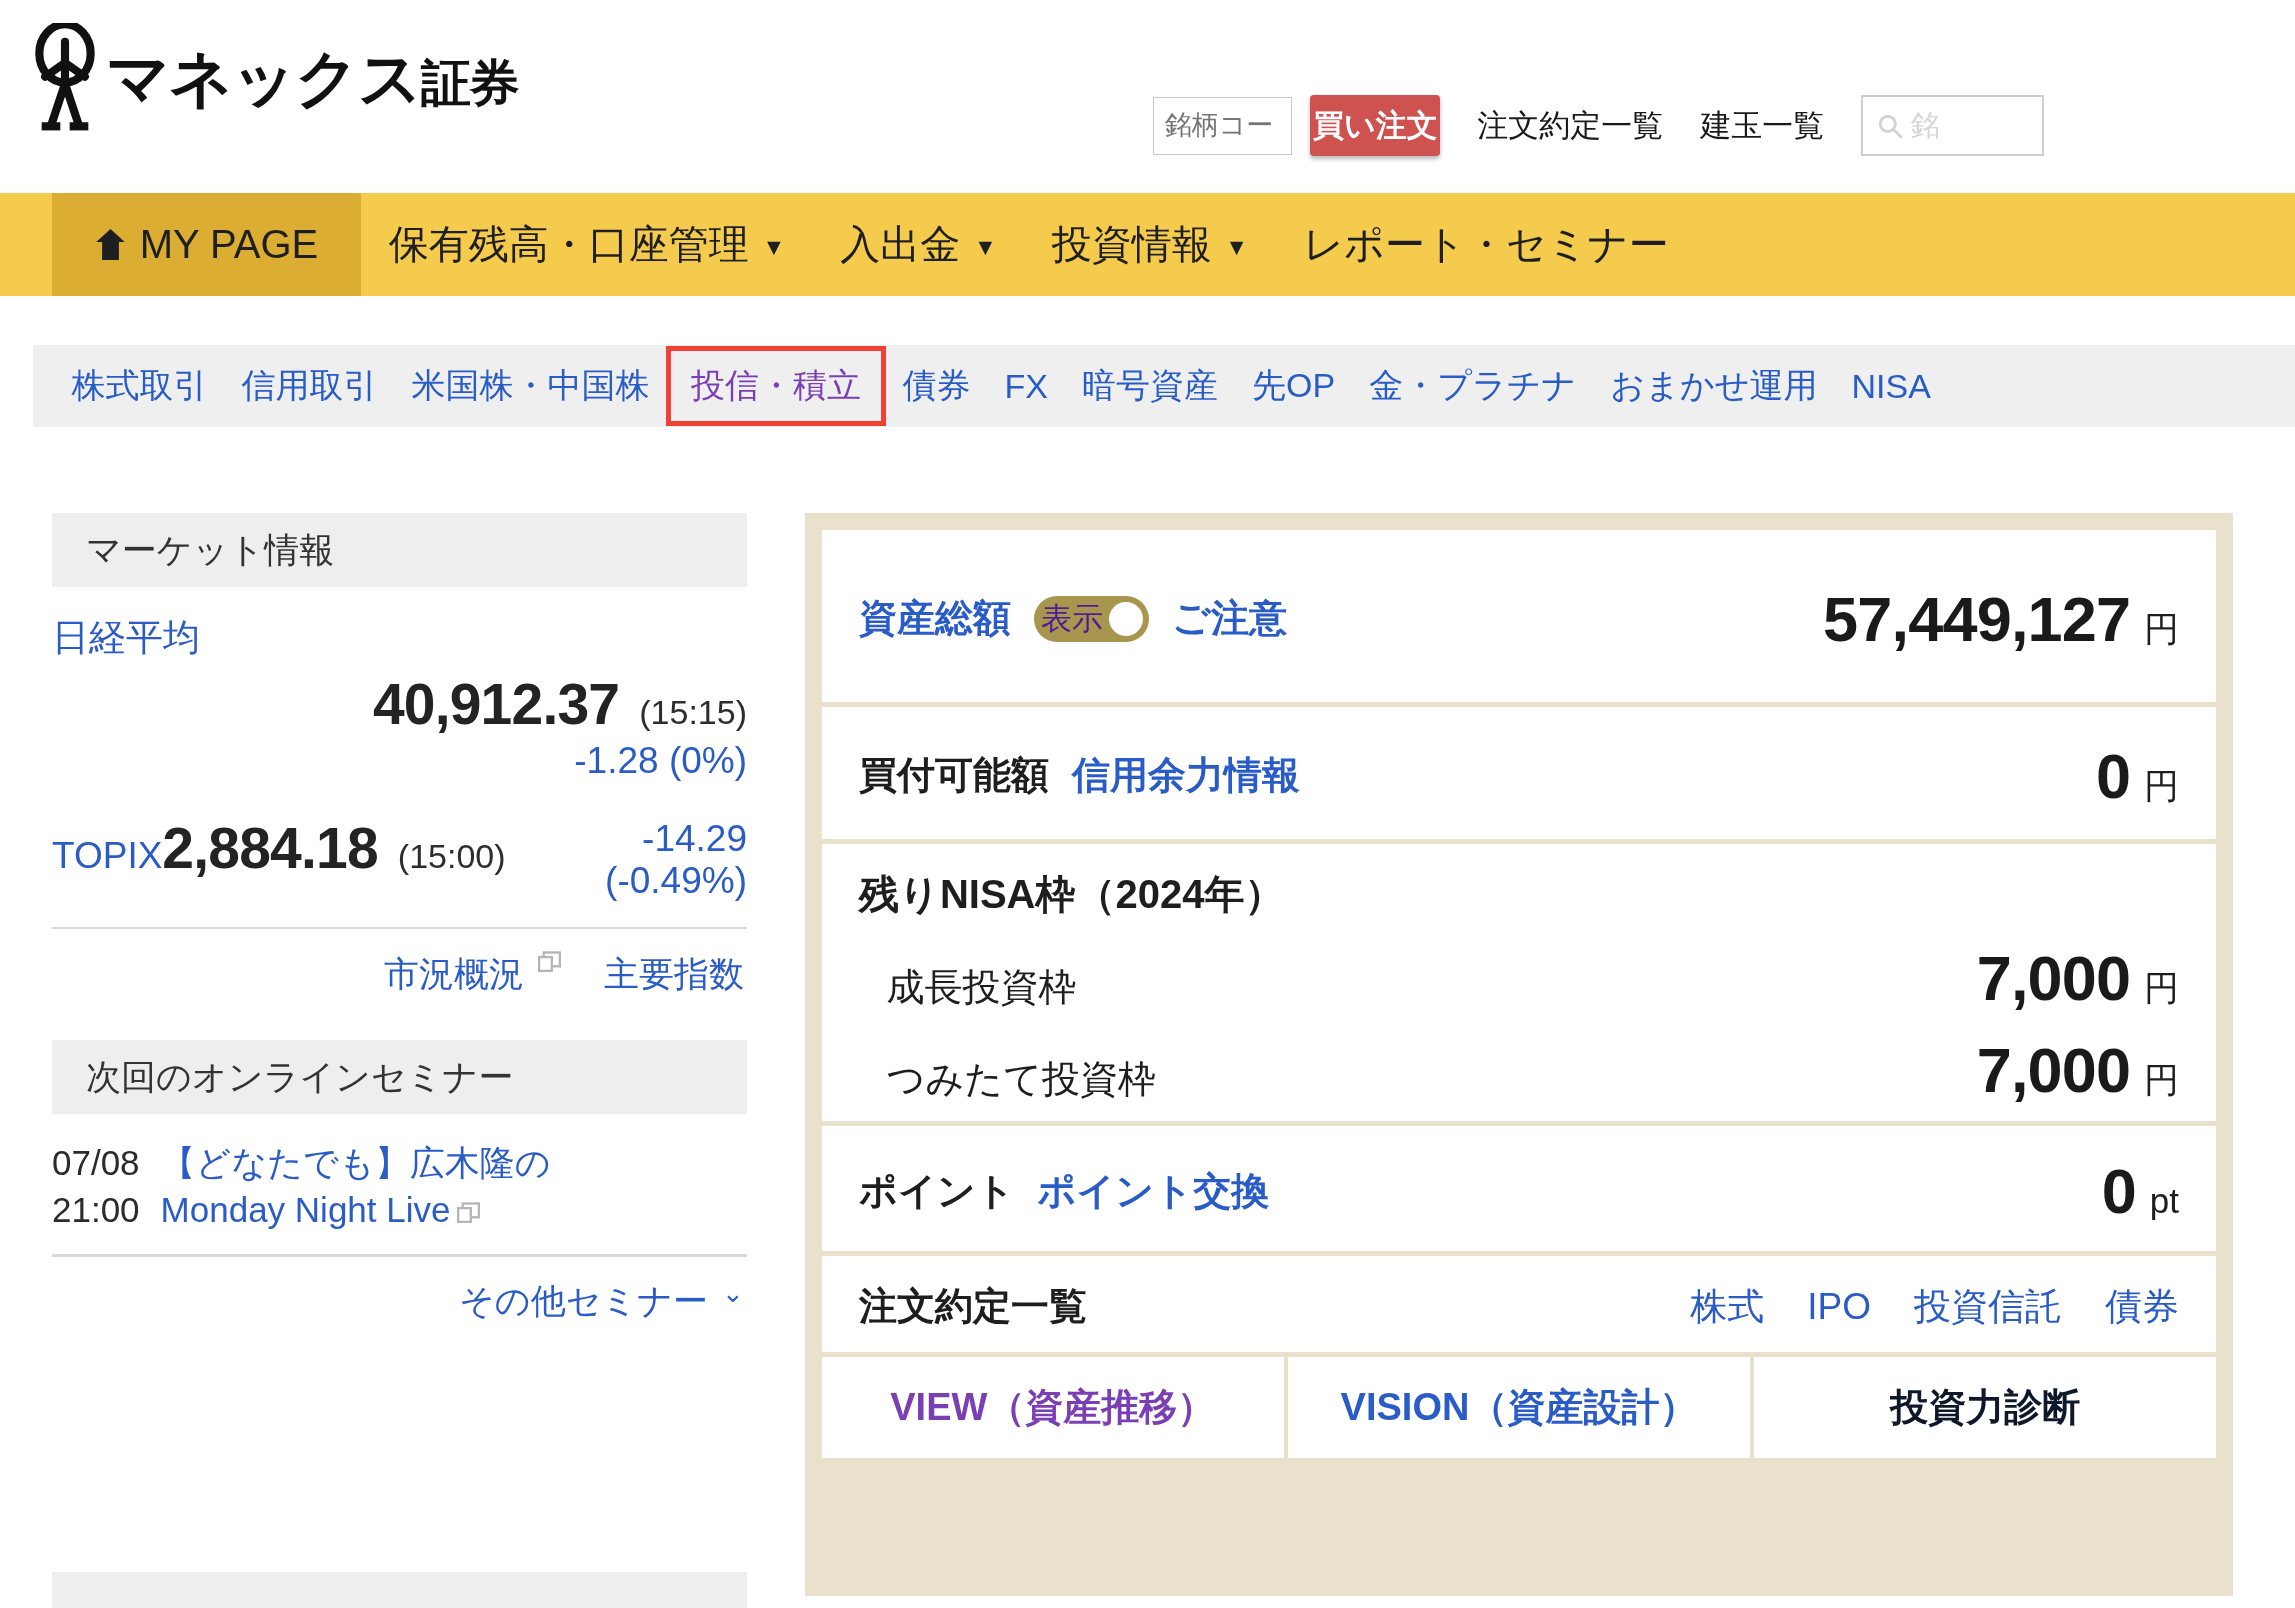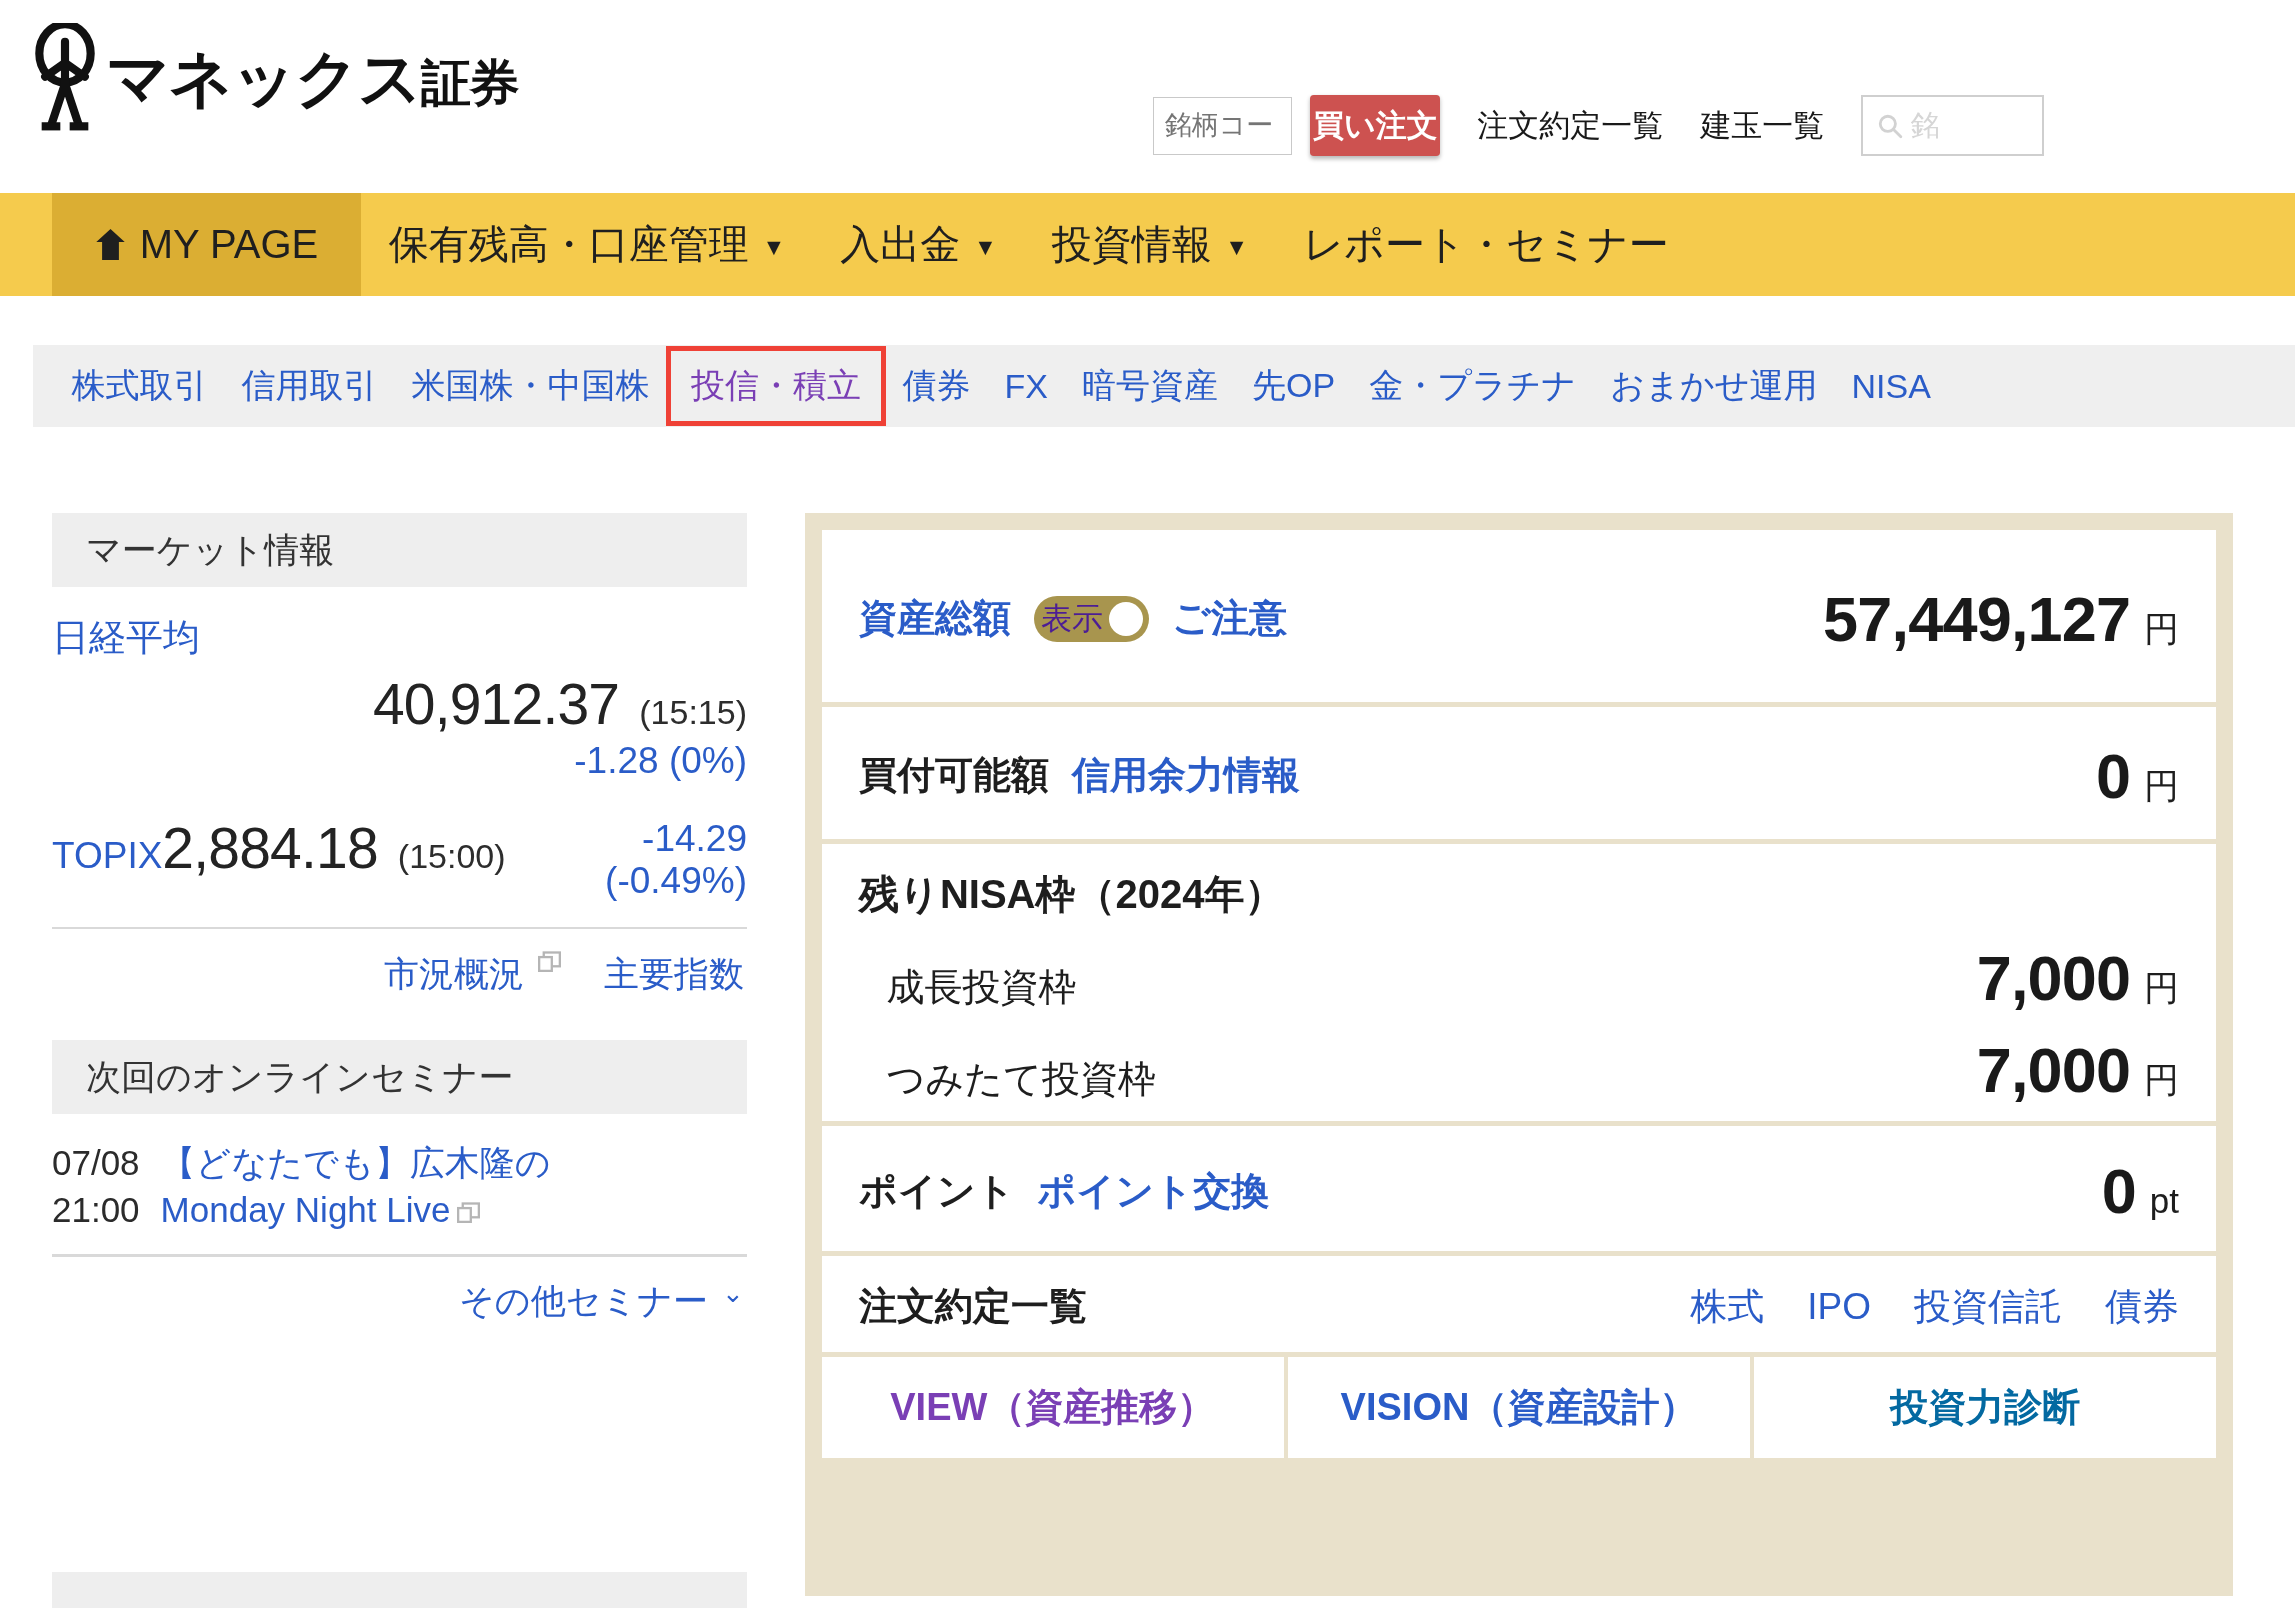--- a/index.html
+++ b/index.html
@@ -111,21 +111,21 @@
   .idx-block { padding: 26px 0 7.6px 0; }
   .idx-name {
     font-size: 37px; color: #2a5cc8; text-decoration: none; cursor: pointer;
   }
   .idx-row-1 {
     display: flex; align-items: baseline; justify-content: flex-start;
     margin-top: 7.6px;
   }
   .idx-inline { display: flex; align-items: baseline; gap: 20px; }
   .idx-val {
-    font-size: 57px; font-weight: 400; color: #232323; letter-spacing: -0.8px;
+    font-size: 57px; font-weight: 700; color: #232323; letter-spacing: -0.8px;
   }
   .idx-time { font-size: 34px; color: #2d2d2d; }
   .idx-chg {
     font-size: 37px; color: #2a5cc8; text-align: right; margin-top: 3.1px;
   }
   .right-align { text-align: right; }
   .hr { height: 2.3px; background: #d9d9d9; margin: 17px 0 0 0; }
   .link-row {
     display: flex; justify-content: flex-end; align-items: center;
     gap: 43px; padding: 21.4px 3.1px 18.3px 0;
@@ -213,21 +213,21 @@
   }
 
   .tiles { display: flex; background: #e9e1cb; gap: 4.6px; }
   .tile {
     flex: 1; background: #ffffff; height: 101px;
     display: flex; align-items: center; justify-content: center;
     font-size: 38px; font-weight: 700; cursor: pointer; white-space: nowrap;
   }
   .tile.purple { color: #7a3fb5; }
   .tile.blue { color: #2a5cc8; }
-  .tile.navy { color: #0369a1; }
+  .tile.navy { color: #0f172a; }
 
   
   .stub {
     position: absolute; left: 52px; top: 1572px; width: 695px; height: 37px;
     background: #eeeeee;
   }
 </style>
 </head>
 <body>
 

